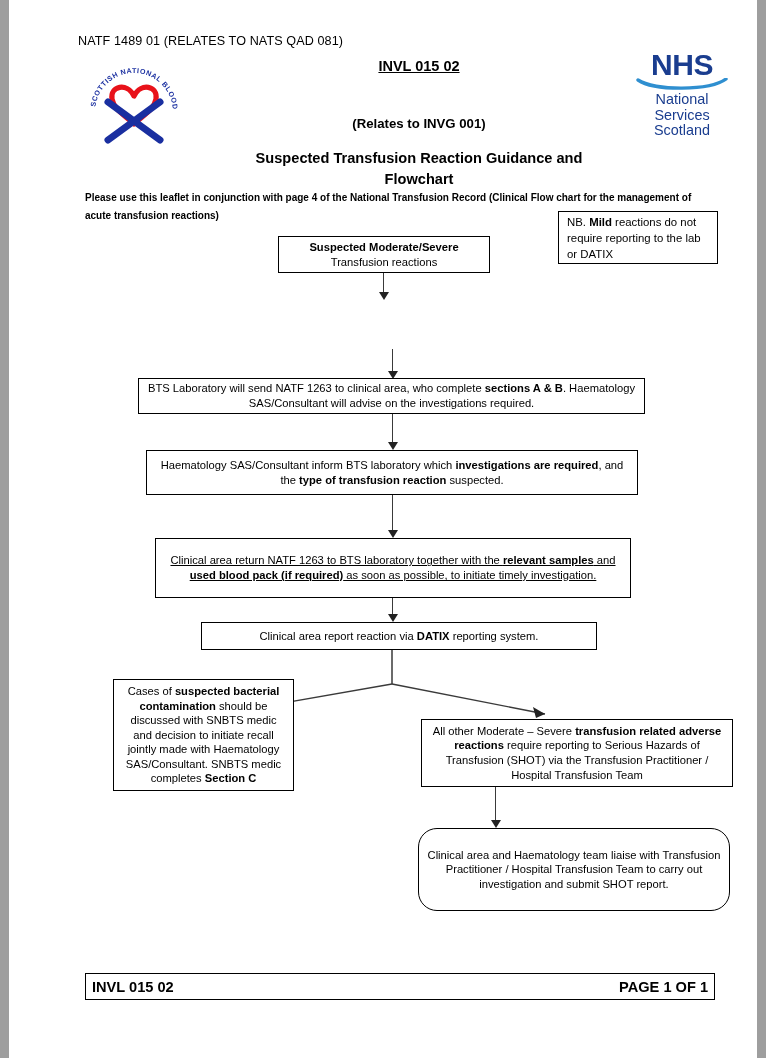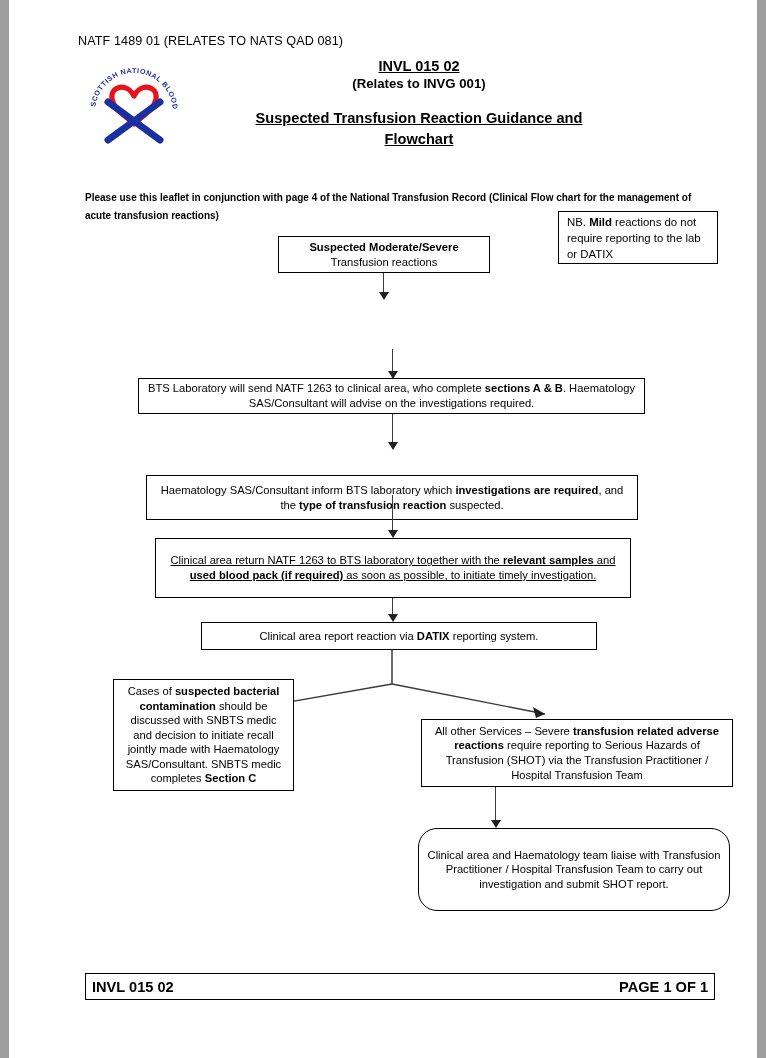--- a/index.html
+++ b/index.html
@@ -66,26 +66,26 @@
   .title-code {
     font-size: 14.5px;
     font-weight: bold;
     text-decoration: underline;
     line-height: 17px;
   }
   .title-relates {
     font-size: 13.2px;
     font-weight: bold;
     line-height: 17px;
+    margin-top: 40px;
   }
   .title-main {
     margin-top: 16px;
     font-size: 14.6px;
     font-weight: bold;
-    text-decoration: underline;
     line-height: 21px;
   }
 
   .nhs-logo {
     position: absolute;
     left: 621px;
     top: 50px;
     width: 104px;
     text-align: center;
   }
@@ -200,20 +200,29 @@
       <path d="M 78,50 L 26,88" stroke="#1a2fa0" stroke-width="7" stroke-linecap="round" fill="none"></path>
     </svg>
   </div>
 
   <div class="title-block">
     <div class="title-code">INVL 015 02</div>
     <div class="title-relates">(Relates to INVG 001)</div>
     <div class="title-main">Suspected Transfusion Reaction Guidance and Flowchart</div>
   </div>
 
+  <div class="nhs-logo">
+    <div class="nhs-wordmark">NHS</div>
+    <svg class="nhs-swoosh" width="92" height="13" viewBox="0 0 92 13" aria-hidden="true">
+      <path d="M2,2 C18,13 74,13 90,1" fill="none" stroke="#2f8fd0" stroke-width="3.4" stroke-linecap="round"></path>
+    </svg>
+    <div class="nhs-sub">National</div>
+    <div class="nhs-sub">Services</div>
+    <div class="nhs-sub">Scotland</div>
+  </div>
 
   <div class="intro">Please use this leaflet in conjunction with page 4 of the National Transfusion Record (Clinical Flow chart for the management of acute transfusion reactions)</div>
 
   <div class="box" style="left:269px; top:236px; width:212px; height:37px;">
     <div class="inner">
       <b>Suspected Moderate/Severe</b><br>
       <span>Transfusion reactions</span>
     </div>
   </div>
 
@@ -232,21 +241,21 @@
 
   <div class="box" style="left:129px; top:378px; width:507px; height:36px;">
     <div class="inner">
       <span>BTS Laboratory will send NATF 1263 to clinical area, who complete </span><b>sections A &amp; B</b><span>. Haematology SAS/Consultant will advise on the investigations required.</span>
     </div>
   </div>
 
   <div class="vline" style="left:383px; top:414px; height:31px;"></div>
   <div class="arrowhead" style="left:379px; top:442px;"></div>
 
-  <div class="box" style="left:137px; top:450px; width:492px; height:45px;margin-top:25px;">
+  <div class="box" style="left:137px; top:450px; width:492px; height:45px;">
     <div class="inner">
       <span>Haematology SAS/Consultant inform BTS laboratory which </span><b>investigations are required</b><span>, and the </span><b>type of transfusion reaction</b><span> suspected.</span>
     </div>
   </div>
 
   <div class="vline" style="left:383px; top:495px; height:38px;"></div>
   <div class="arrowhead" style="left:379px; top:530px;"></div>
 
   <div class="box" style="left:146px; top:538px; width:476px; height:60px;text-decoration:underline;">
     <div class="inner">
@@ -272,21 +281,21 @@
   </svg>
 
   <div class="box" style="left:104px; top:679px; width:181px; height:112px;">
     <div class="inner">
       <span>Cases of </span><b>suspected bacterial contamination</b><span> should be discussed with SNBTS medic and decision to initiate recall jointly made with Haematology SAS/Consultant. SNBTS medic completes </span><b>Section C</b>
     </div>
   </div>
 
   <div class="box" style="left:412px; top:719px; width:312px; height:68px;">
     <div class="inner">
-      <span>All other Services – Severe </span><b>transfusion related adverse reactions</b><span> require reporting to Serious Hazards of Transfusion (SHOT) via the Transfusion Practitioner / Hospital Transfusion Team</span>
+      <span>All other Moderate – Severe </span><b>transfusion related adverse reactions</b><span> require reporting to Serious Hazards of Transfusion (SHOT) via the Transfusion Practitioner / Hospital Transfusion Team</span>
     </div>
   </div>
 
   <div class="vline" style="left:486px; top:787px; height:36px;"></div>
   <div class="arrowhead" style="left:482px; top:820px;"></div>
 
   <div class="box" style="left:409px; top:828px; width:312px; height:83px;border-radius:19px;">
     <div class="inner">Clinical area and Haematology team liaise with Transfusion Practitioner / Hospital Transfusion Team to carry out investigation and submit SHOT report.</div>
   </div>
 

